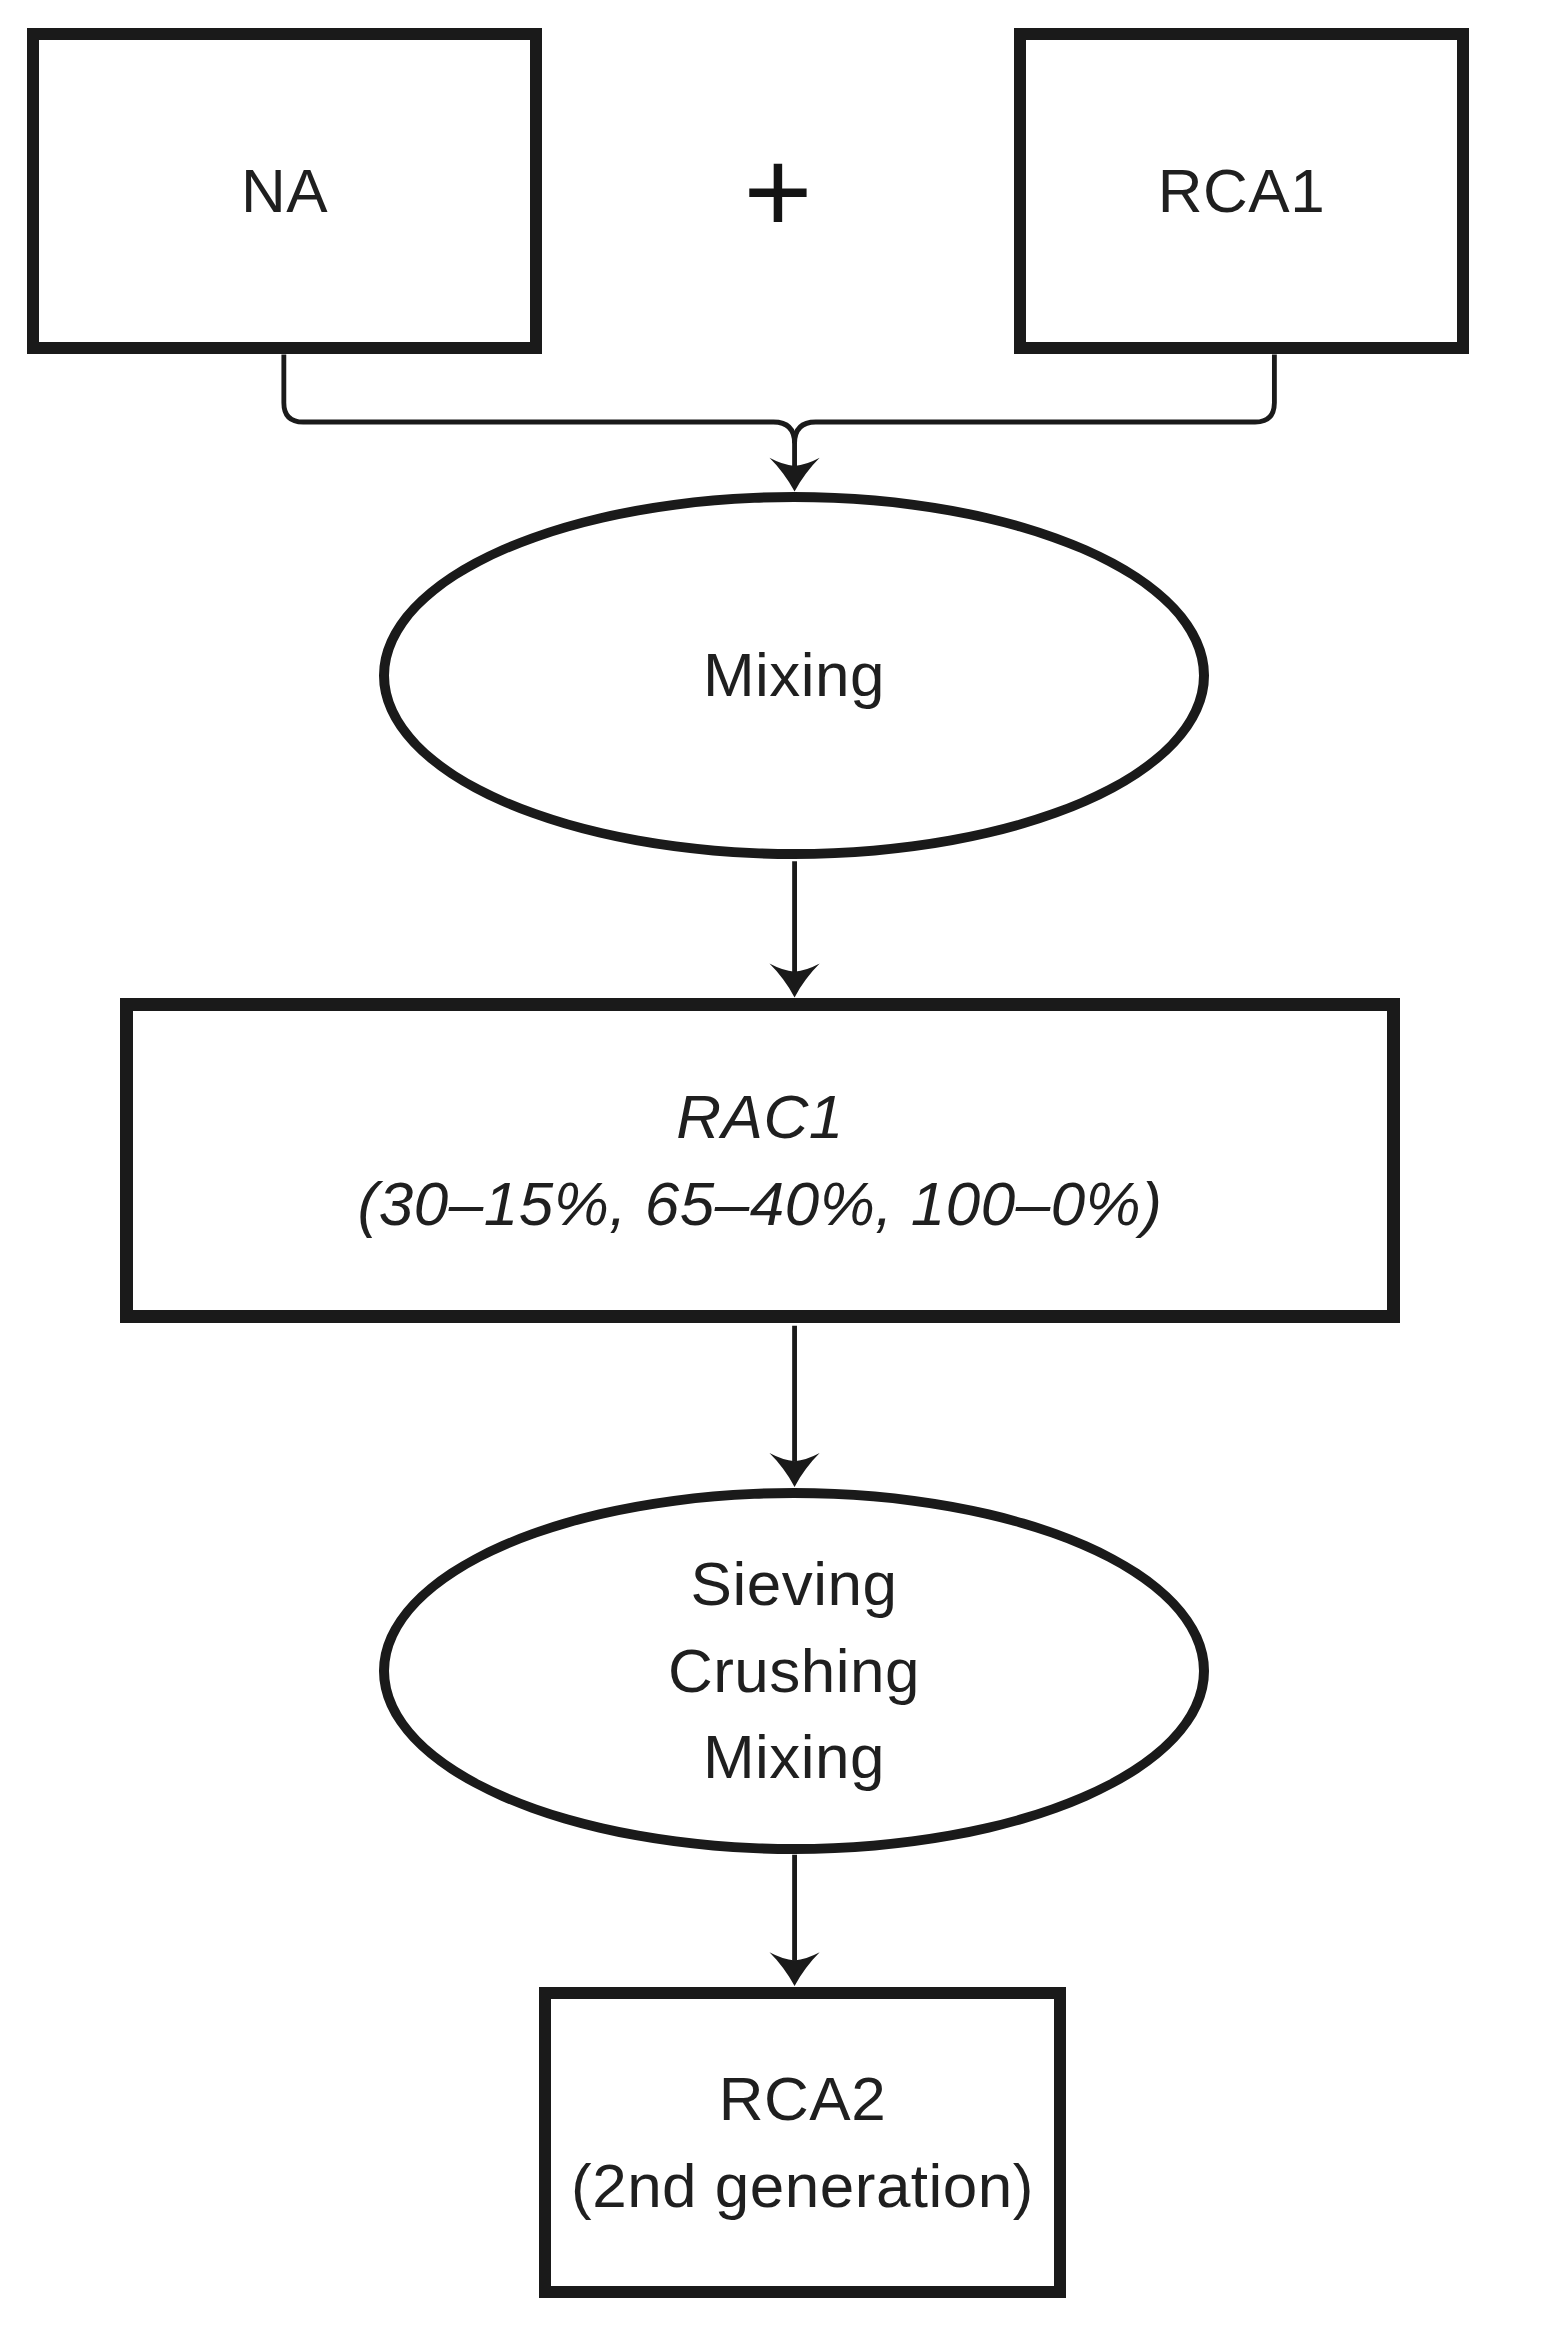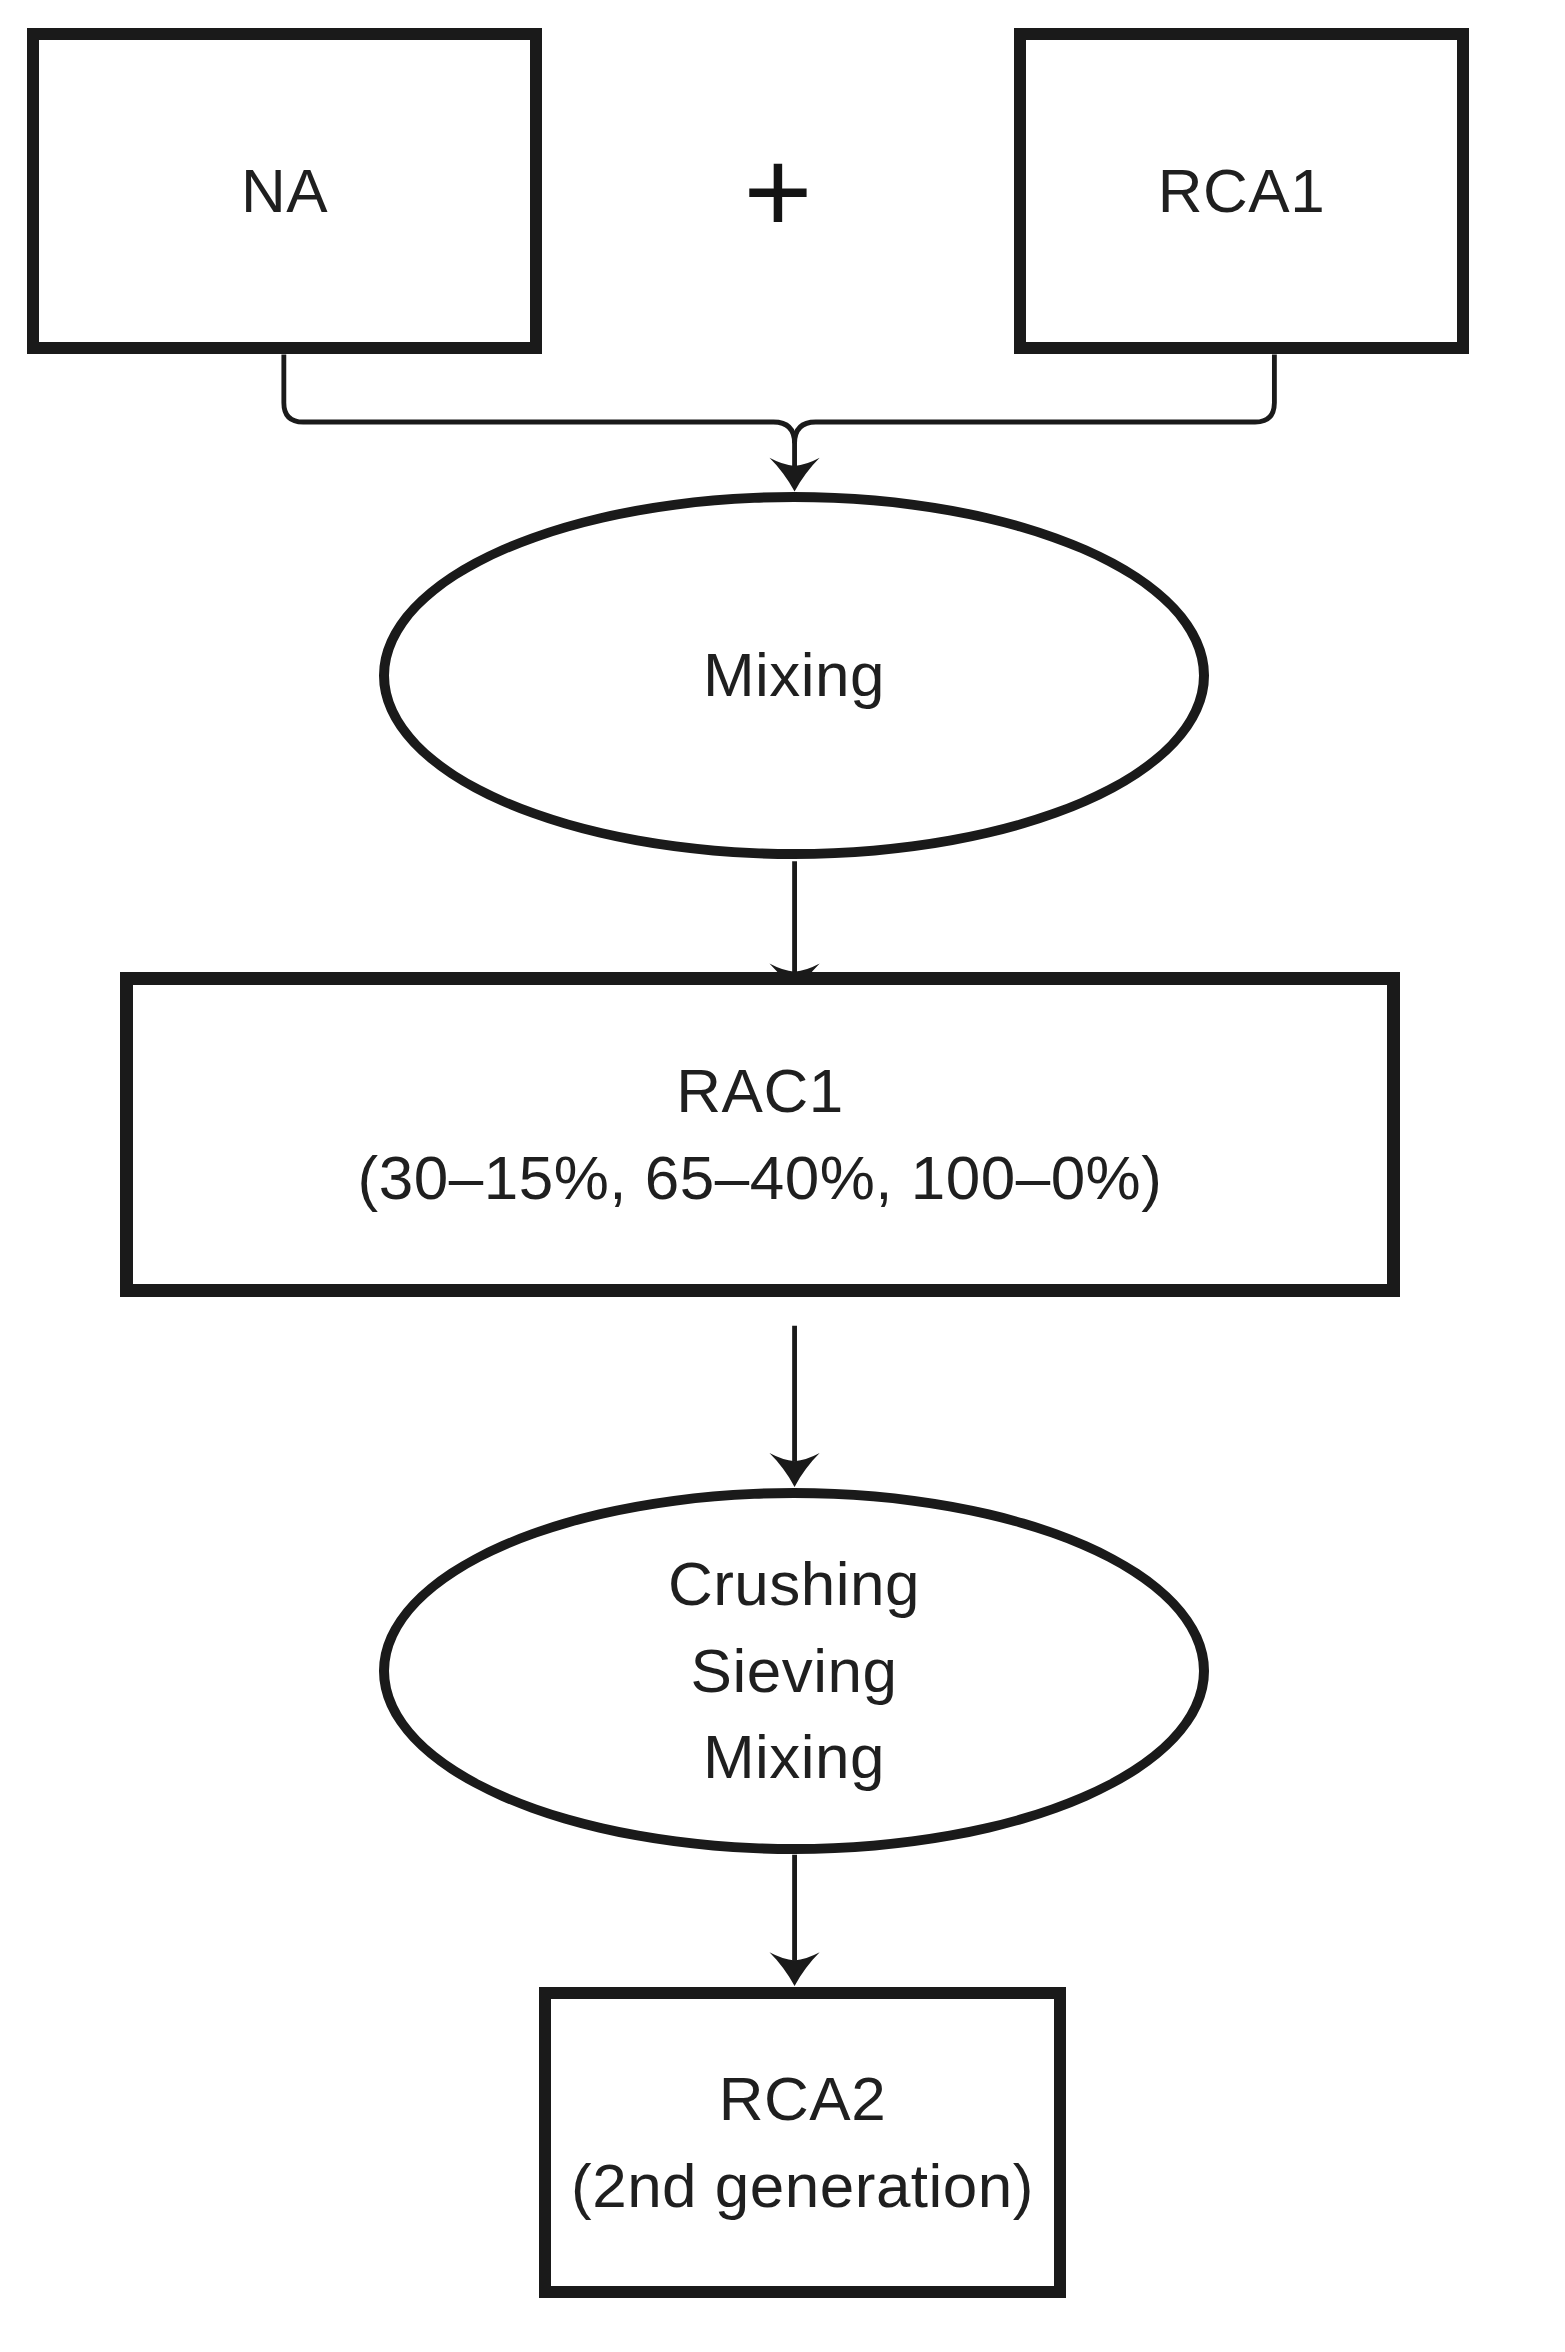--- a/index.html
+++ b/index.html
@@ -28,21 +28,21 @@
   .rect { border: 12.6px solid #1a1a1a; }
   .rect-thick { border: 13.5px solid #1a1a1a; }
   .ellipse { border: 10.6px solid #1a1a1a; border-radius: 50%; }
 
   .node-na       { left: 27px;  top: 28px;   width: 515px;  height: 326px; }
   .plus-wrap     { position: absolute; left: 542px; top: 28px; width: 472px; height: 326px;
                    display: flex; align-items: center; justify-content: center; }
   .plus-glyph    { font-size: 118px; font-weight: 400; color: #141414; line-height: 1; }
   .node-rca1     { left: 1014px; top: 28px;   width: 455px;  height: 326px; }
   .node-mixing   { left: 379px;  top: 492px;  width: 830px;  height: 367px; text-align: center; }
-  .node-rac1     { left: 120px;  top: 972px; width: 1280px; height: 325px; }
+  .node-rac1     { left: 120px;  top: 998px; width: 1280px; height: 325px; font-style: italic; }
   .node-crushing { left: 379px;  top: 1488px; width: 830px;  height: 366px; }
   .node-rca2     { left: 539px;  top: 1987px; width: 527px;  height: 311px; }
 
   svg.connector-layer {
     position: absolute;
     left: 0; top: 0;
     width: 1565px; height: 2352px;
     pointer-events: none;
   }
   .flow-line { stroke: #1a1a1a; stroke-width: 5; fill: none; }
@@ -88,22 +88,22 @@
   <div class="node ellipse node-mixing">
     <span>Mixing</span>
   </div>
 
   <div class="node rect-thick node-rac1">
     <span>RAC1</span>
     <span>(30–15%, 65–40%, 100–0%)</span>
   </div>
 
   <div class="node ellipse node-crushing">
+    <span>Sieving</span>
     <span>Crushing</span>
-    <span>Sieving</span>
     <span>Mixing</span>
   </div>
 
   <div class="node rect node-rca2">
     <span>RCA2</span>
     <span>(2nd generation)</span>
   </div>
 
 </div>
 

